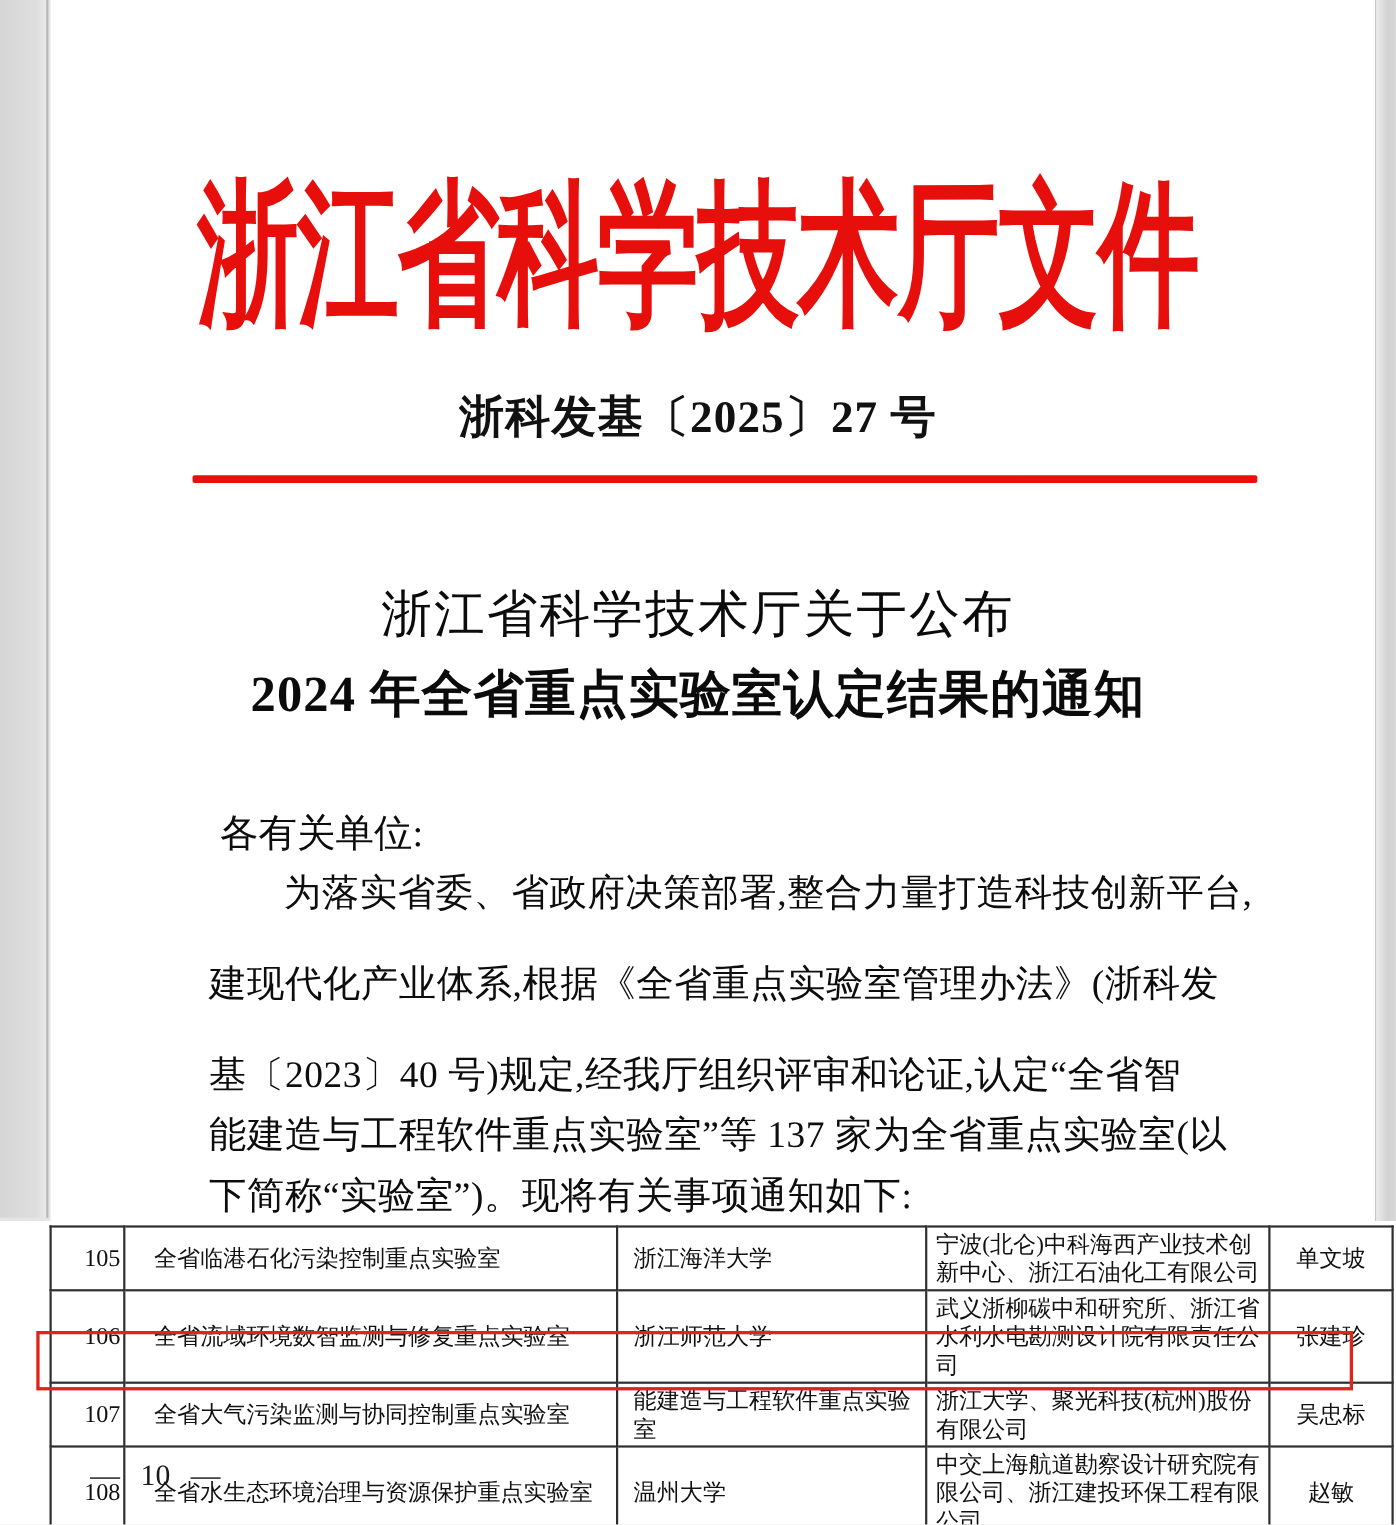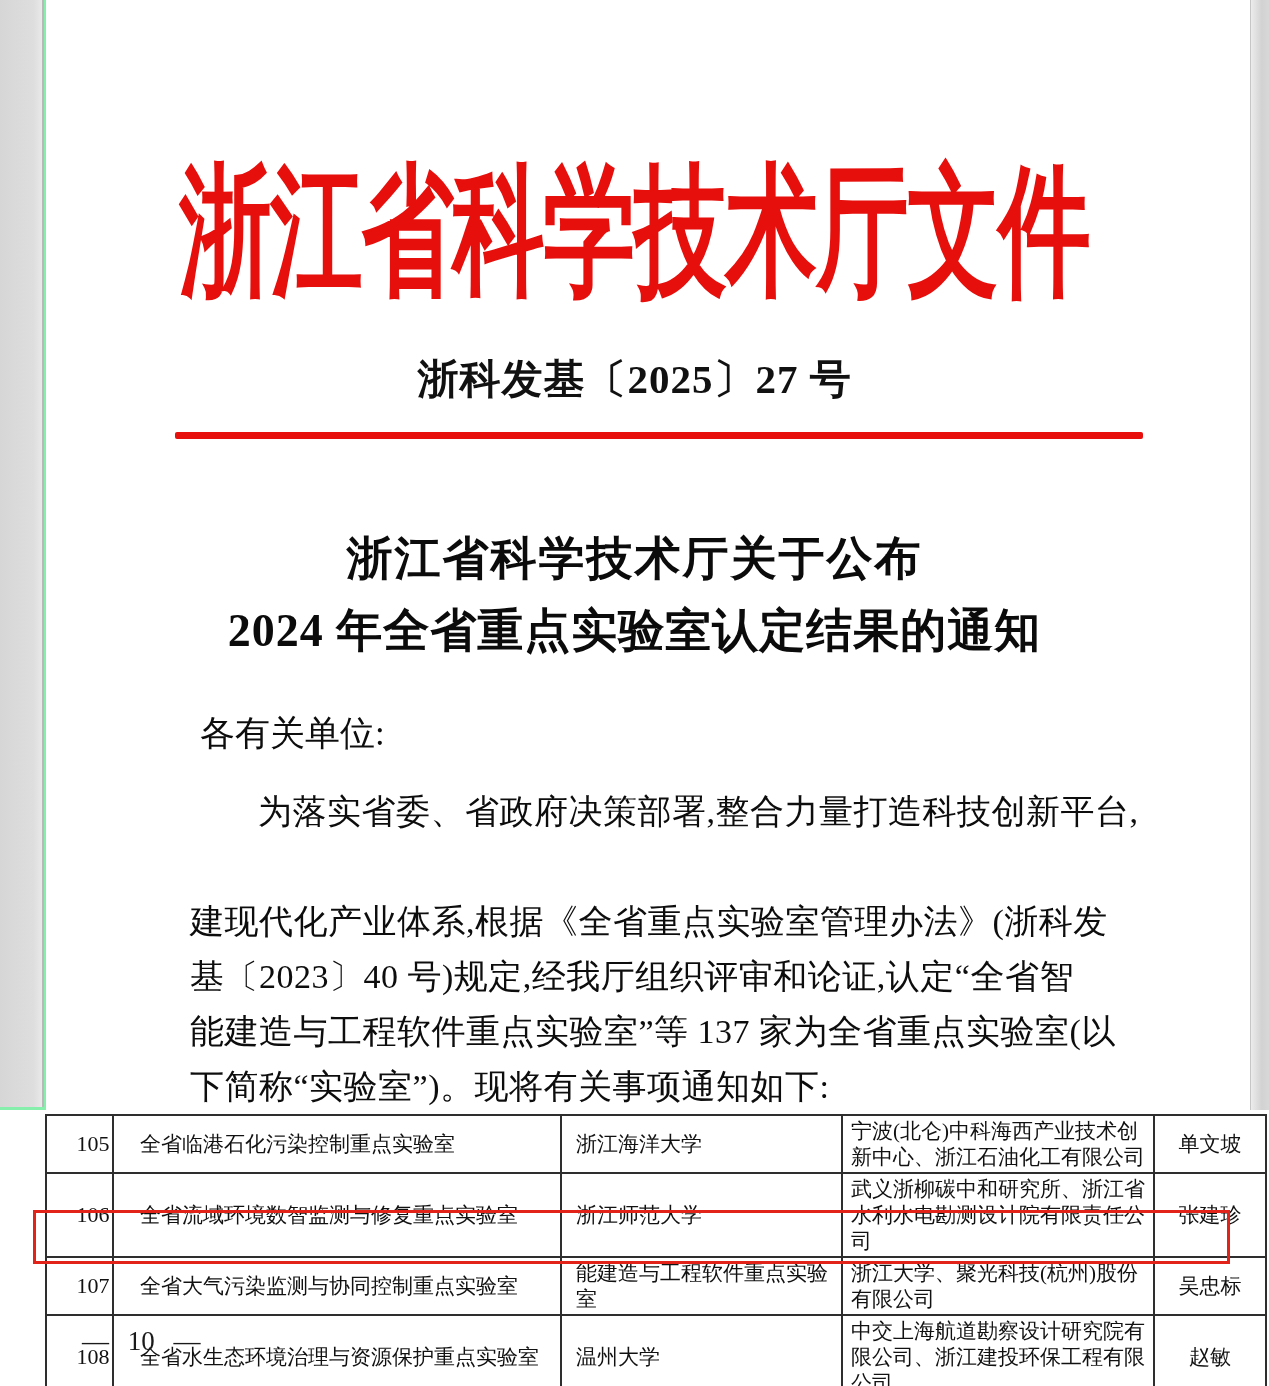--- a/index.html
+++ b/index.html
@@ -1,21 +1,21 @@
 <!DOCTYPE html>
 <html><head>
 <meta charset="utf-8">
 <style>
   * { margin: 0; padding: 0; box-sizing: border-box; }
   body { background: #ffffff; font-family: "Liberation Serif", serif; }
   .canvas {
     position: relative;
     width: 1269px;
     height: 1386px;
-    background: #86efac;
+    background: #e5e5e5;
     overflow: hidden;
   }
   
   .gray-strip-left {
     position: absolute; left: 0; top: 0; width: 44px; height: 1107px;
     background: linear-gradient(90deg, #d6d6d6 0%, #dedede 80%, #e9e9e9 100%);
     border-right: 2px solid #b8b8b8;
   }
   .gray-strip-right {
     position: absolute; left: 1250px; top: 0; width: 19px; height: 1115px;
@@ -47,40 +47,40 @@
     position: absolute; left: 0; top: 352px; width: 1269px;
     text-align: center; font-size: 41px; color: #111;
     font-weight: bold; letter-spacing: 1px;
   }
   .red-rule {
     position: absolute; left: 175px; top: 432px; width: 968px; height: 7px;
     background: #e8100c; border-radius: 2px;
   }
   .notice-title-1 {
     position: absolute; left: 0; top: 528px; width: 1269px;
-    text-align: center; font-size: 46px; font-weight: bold; color: #0b0b0b;
+    text-align: center; font-size: 46px; font-weight: normal; color: #0b0b0b;
     letter-spacing: 2px;
   }
   .notice-title-2 {
     position: absolute; left: 0; top: 600px; width: 1269px;
     text-align: center; font-size: 46px; font-weight: bold; color: #0b0b0b;
     letter-spacing: 1px;
   }
   .salutation {
-    position: absolute; left: 200px; top: 710px;
+    position: absolute; left: 200px; top: 734px;
     font-size: 35px; color: #0d0d0d;
   }
   .body-line {
     position: absolute; left: 190px; width: 960px;
     font-size: 34px; color: #0d0d0d; white-space: nowrap;
     letter-spacing: 0.5px;
   }
   .bl-0 { top: 789px; text-indent: 68px; }
   .bl-1 { top: 844px; }
-  .bl-2 { top: 899px; }
+  .bl-2 { top: 871px; }
   .bl-3 { top: 954px; }
   .bl-4 { top: 1009px; }
   .bl-5 { top: 1064px; }
   
   table.result-table {
     position: absolute; left: 45px; top: 1114px; width: 1172px;
     border-collapse: collapse; table-layout: fixed;
     font-size: 21px; color: #111;
   }
   table.result-table td {

